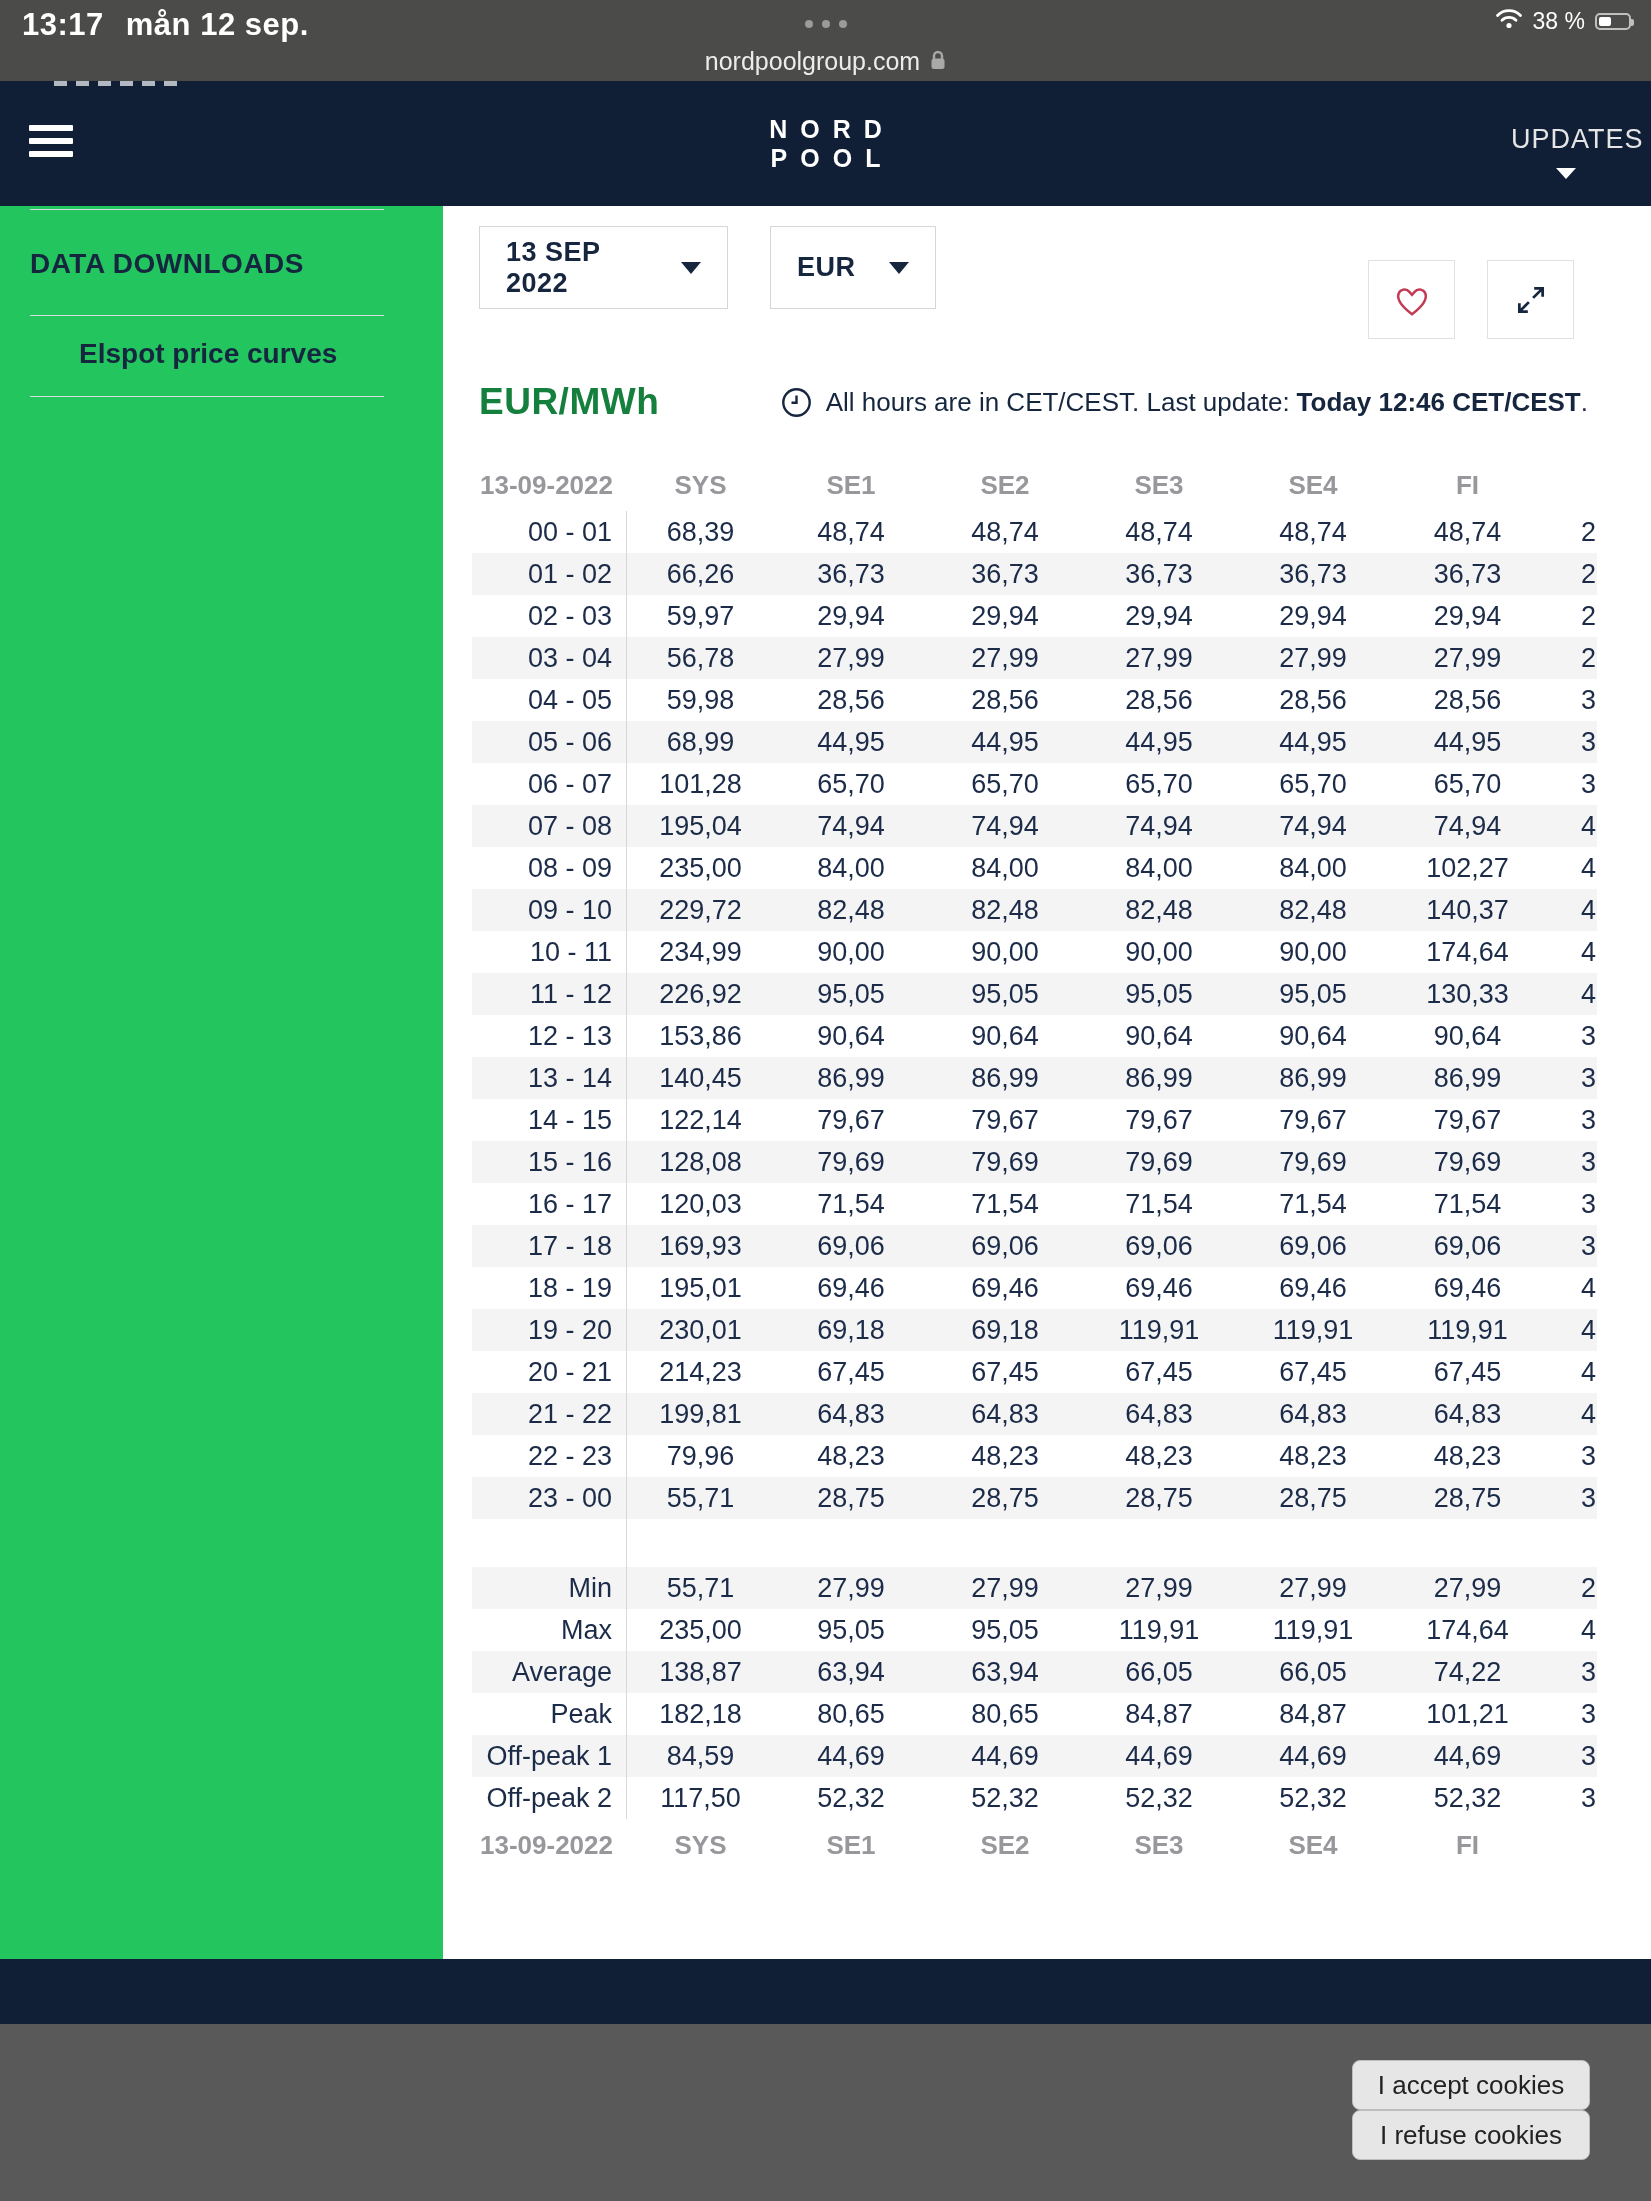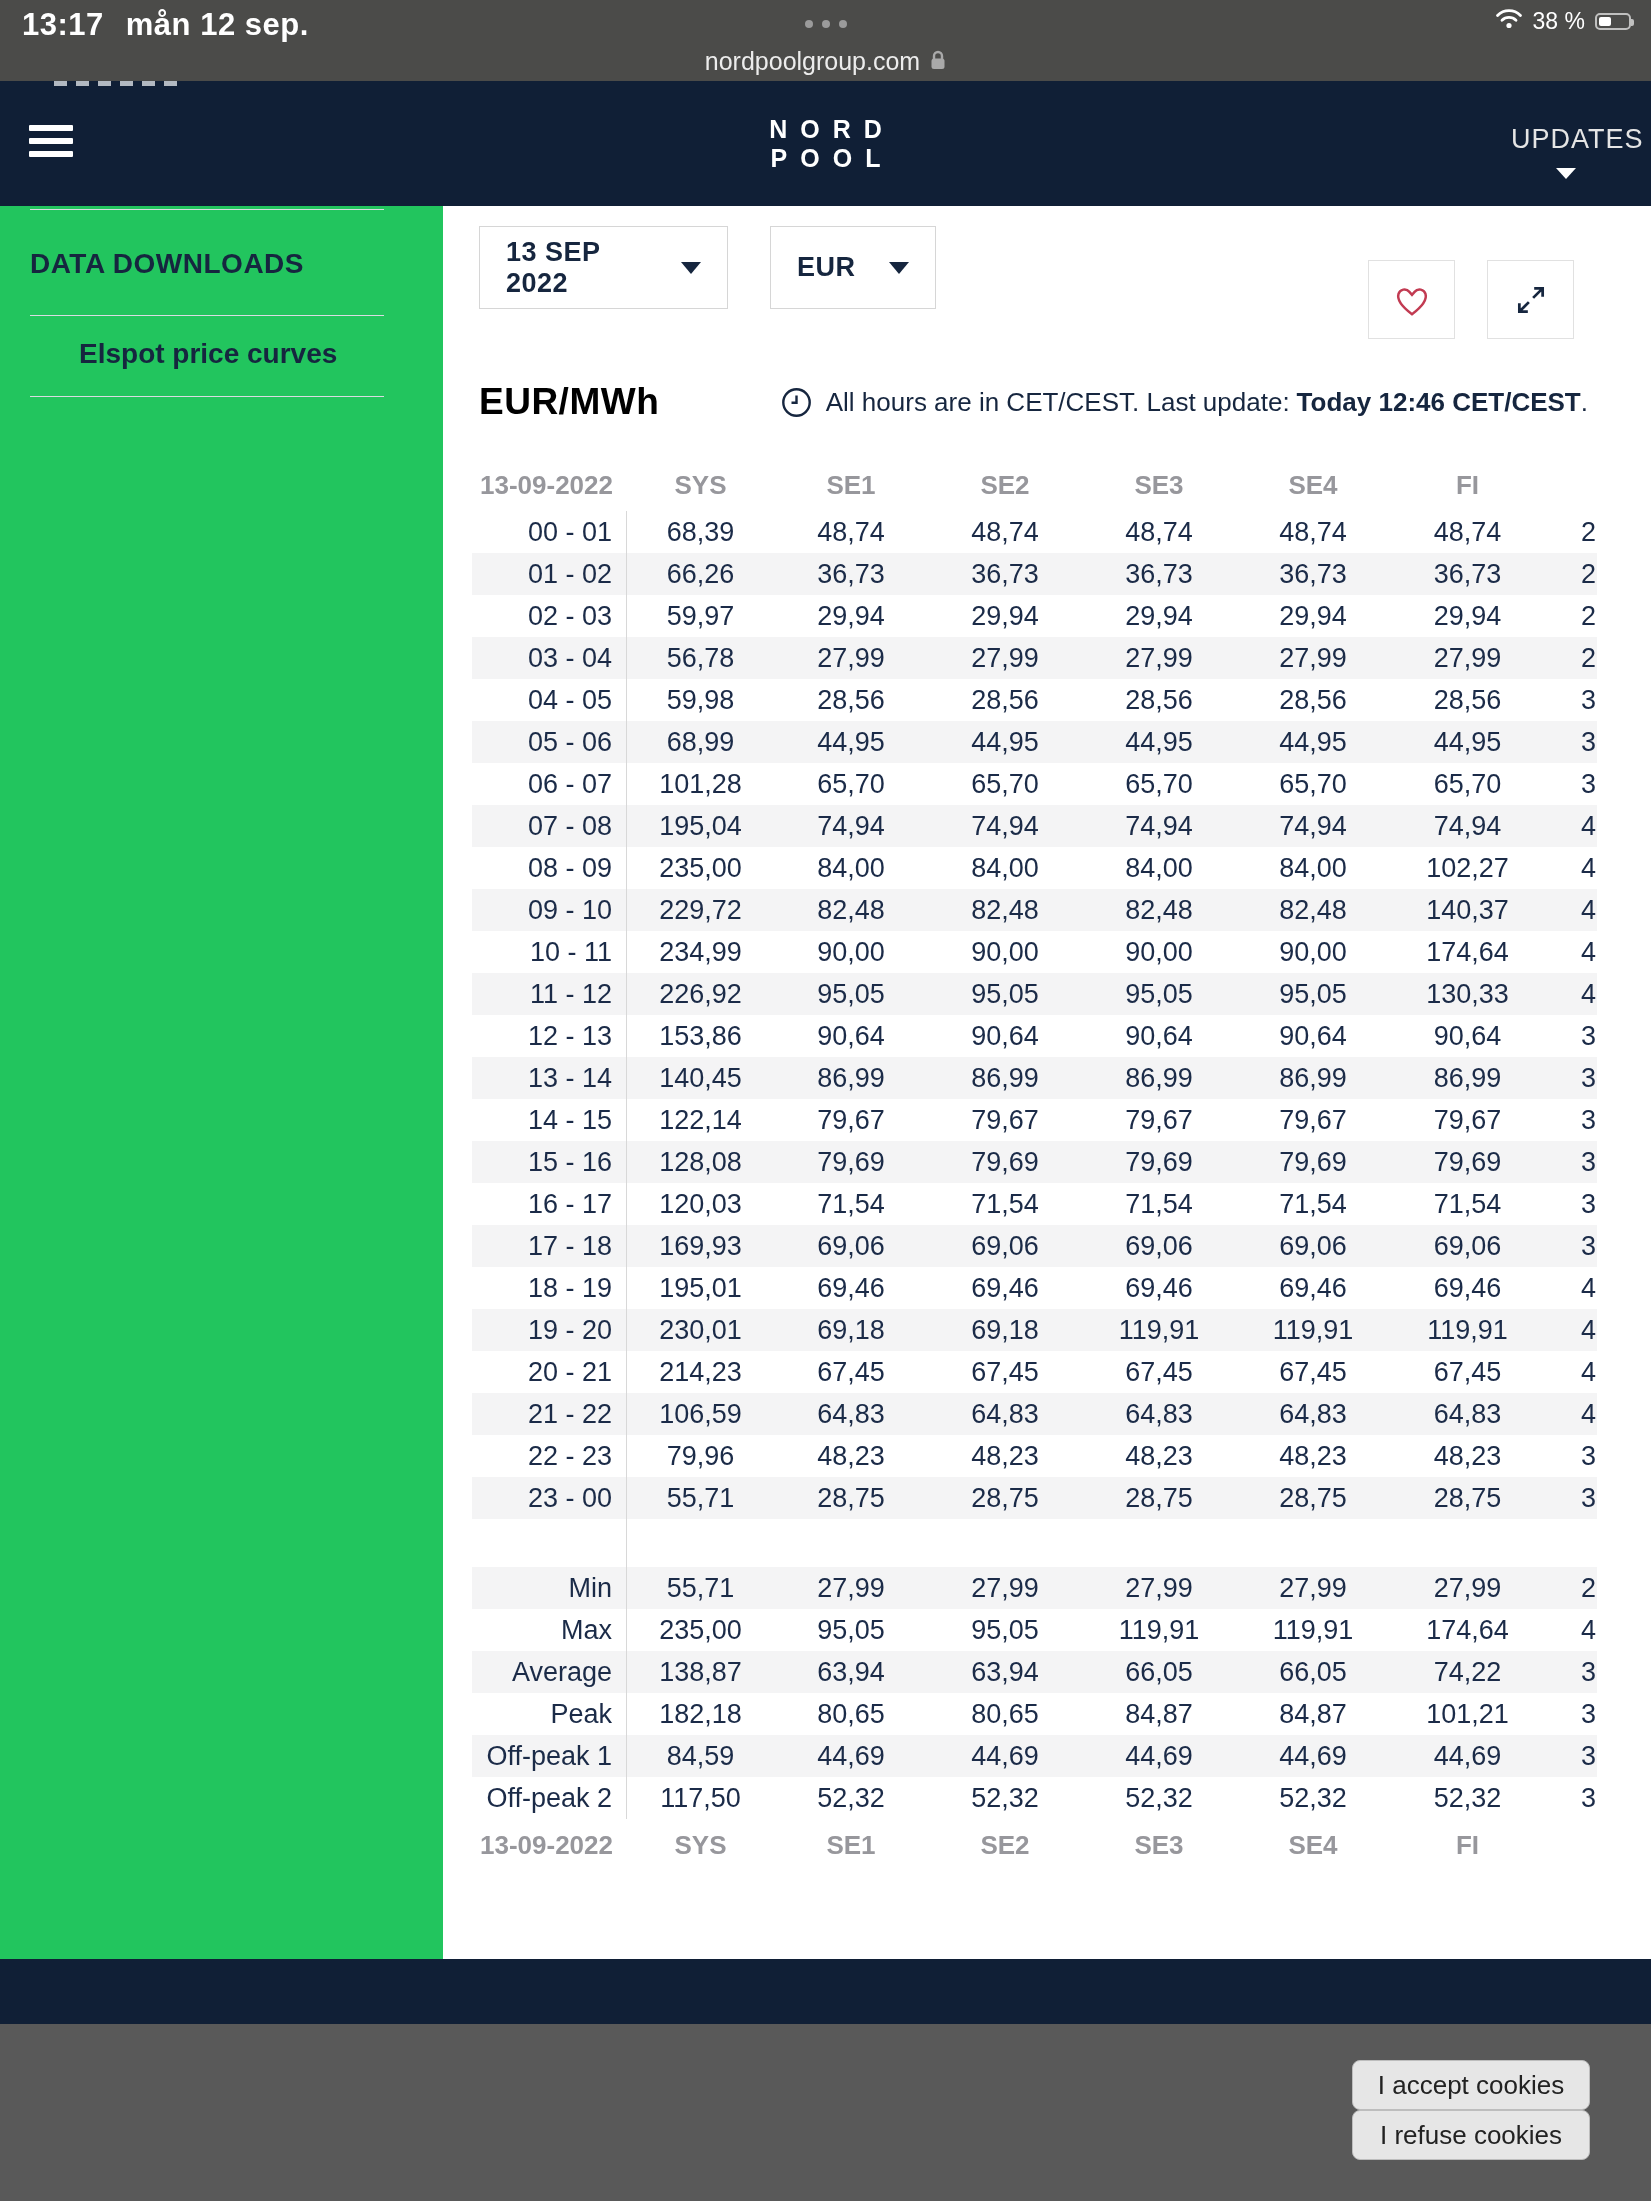--- a/index.html
+++ b/index.html
@@ -58,21 +58,21 @@
   .select-box.date { width:249px; }
   .select-box.currency { width:166px; margin-left:22px; }
   .controls .spacer { flex:1; }
   .icon-btn { width:87px; height:79px; border:1px solid #e1e1e1; background:#fff;
     display:flex; align-items:center; justify-content:center; margin-top:34px; cursor:pointer; }
   .icon-btn.heart { margin-right:12px; }
   .icon-btn.expand { margin-right:77px; }
 
   
   .title-row { margin-top:42px; margin-left:7px; display:flex; align-items:center; }
-  .unit-title { font-size:37px; font-weight:bold; color:#000000; letter-spacing:0.5px; }
+  .unit-title { font-size:37px; font-weight:bold; color:#15803d; letter-spacing:0.5px; }
   .note { margin-left:auto; margin-right:63px; display:flex; align-items:center;
     font-size:26px; color:#16263f; }
   .note svg { margin-right:14px; }
   .note b { margin-left:7px; }
 
   
   .price-table { margin-top:44px; width:1125px; overflow:hidden; }
   .t-row { display:grid; grid-template-columns:155px 147px 154px 154px 154px 154px 155px 149px;
     height:42px; align-items:stretch; font-size:27px; color:#1b2b48; width:1224px; }
   .cell { display:flex; align-items:center; }
@@ -422,21 +422,21 @@
           <div class="cell val">214,23</div>
           <div class="cell val">67,45</div>
           <div class="cell val">67,45</div>
           <div class="cell val">67,45</div>
           <div class="cell val">67,45</div>
           <div class="cell val">67,45</div>
           <div class="cell clip">4</div>
         </div>
         <div class="t-row data striped">
           <div class="cell hour">21 - 22</div>
-          <div class="cell val">106,59</div>
+          <div class="cell val">199,81</div>
           <div class="cell val">64,83</div>
           <div class="cell val">64,83</div>
           <div class="cell val">64,83</div>
           <div class="cell val">64,83</div>
           <div class="cell val">64,83</div>
           <div class="cell clip">4</div>
         </div>
         <div class="t-row data">
           <div class="cell hour">22 - 23</div>
           <div class="cell val">79,96</div>

